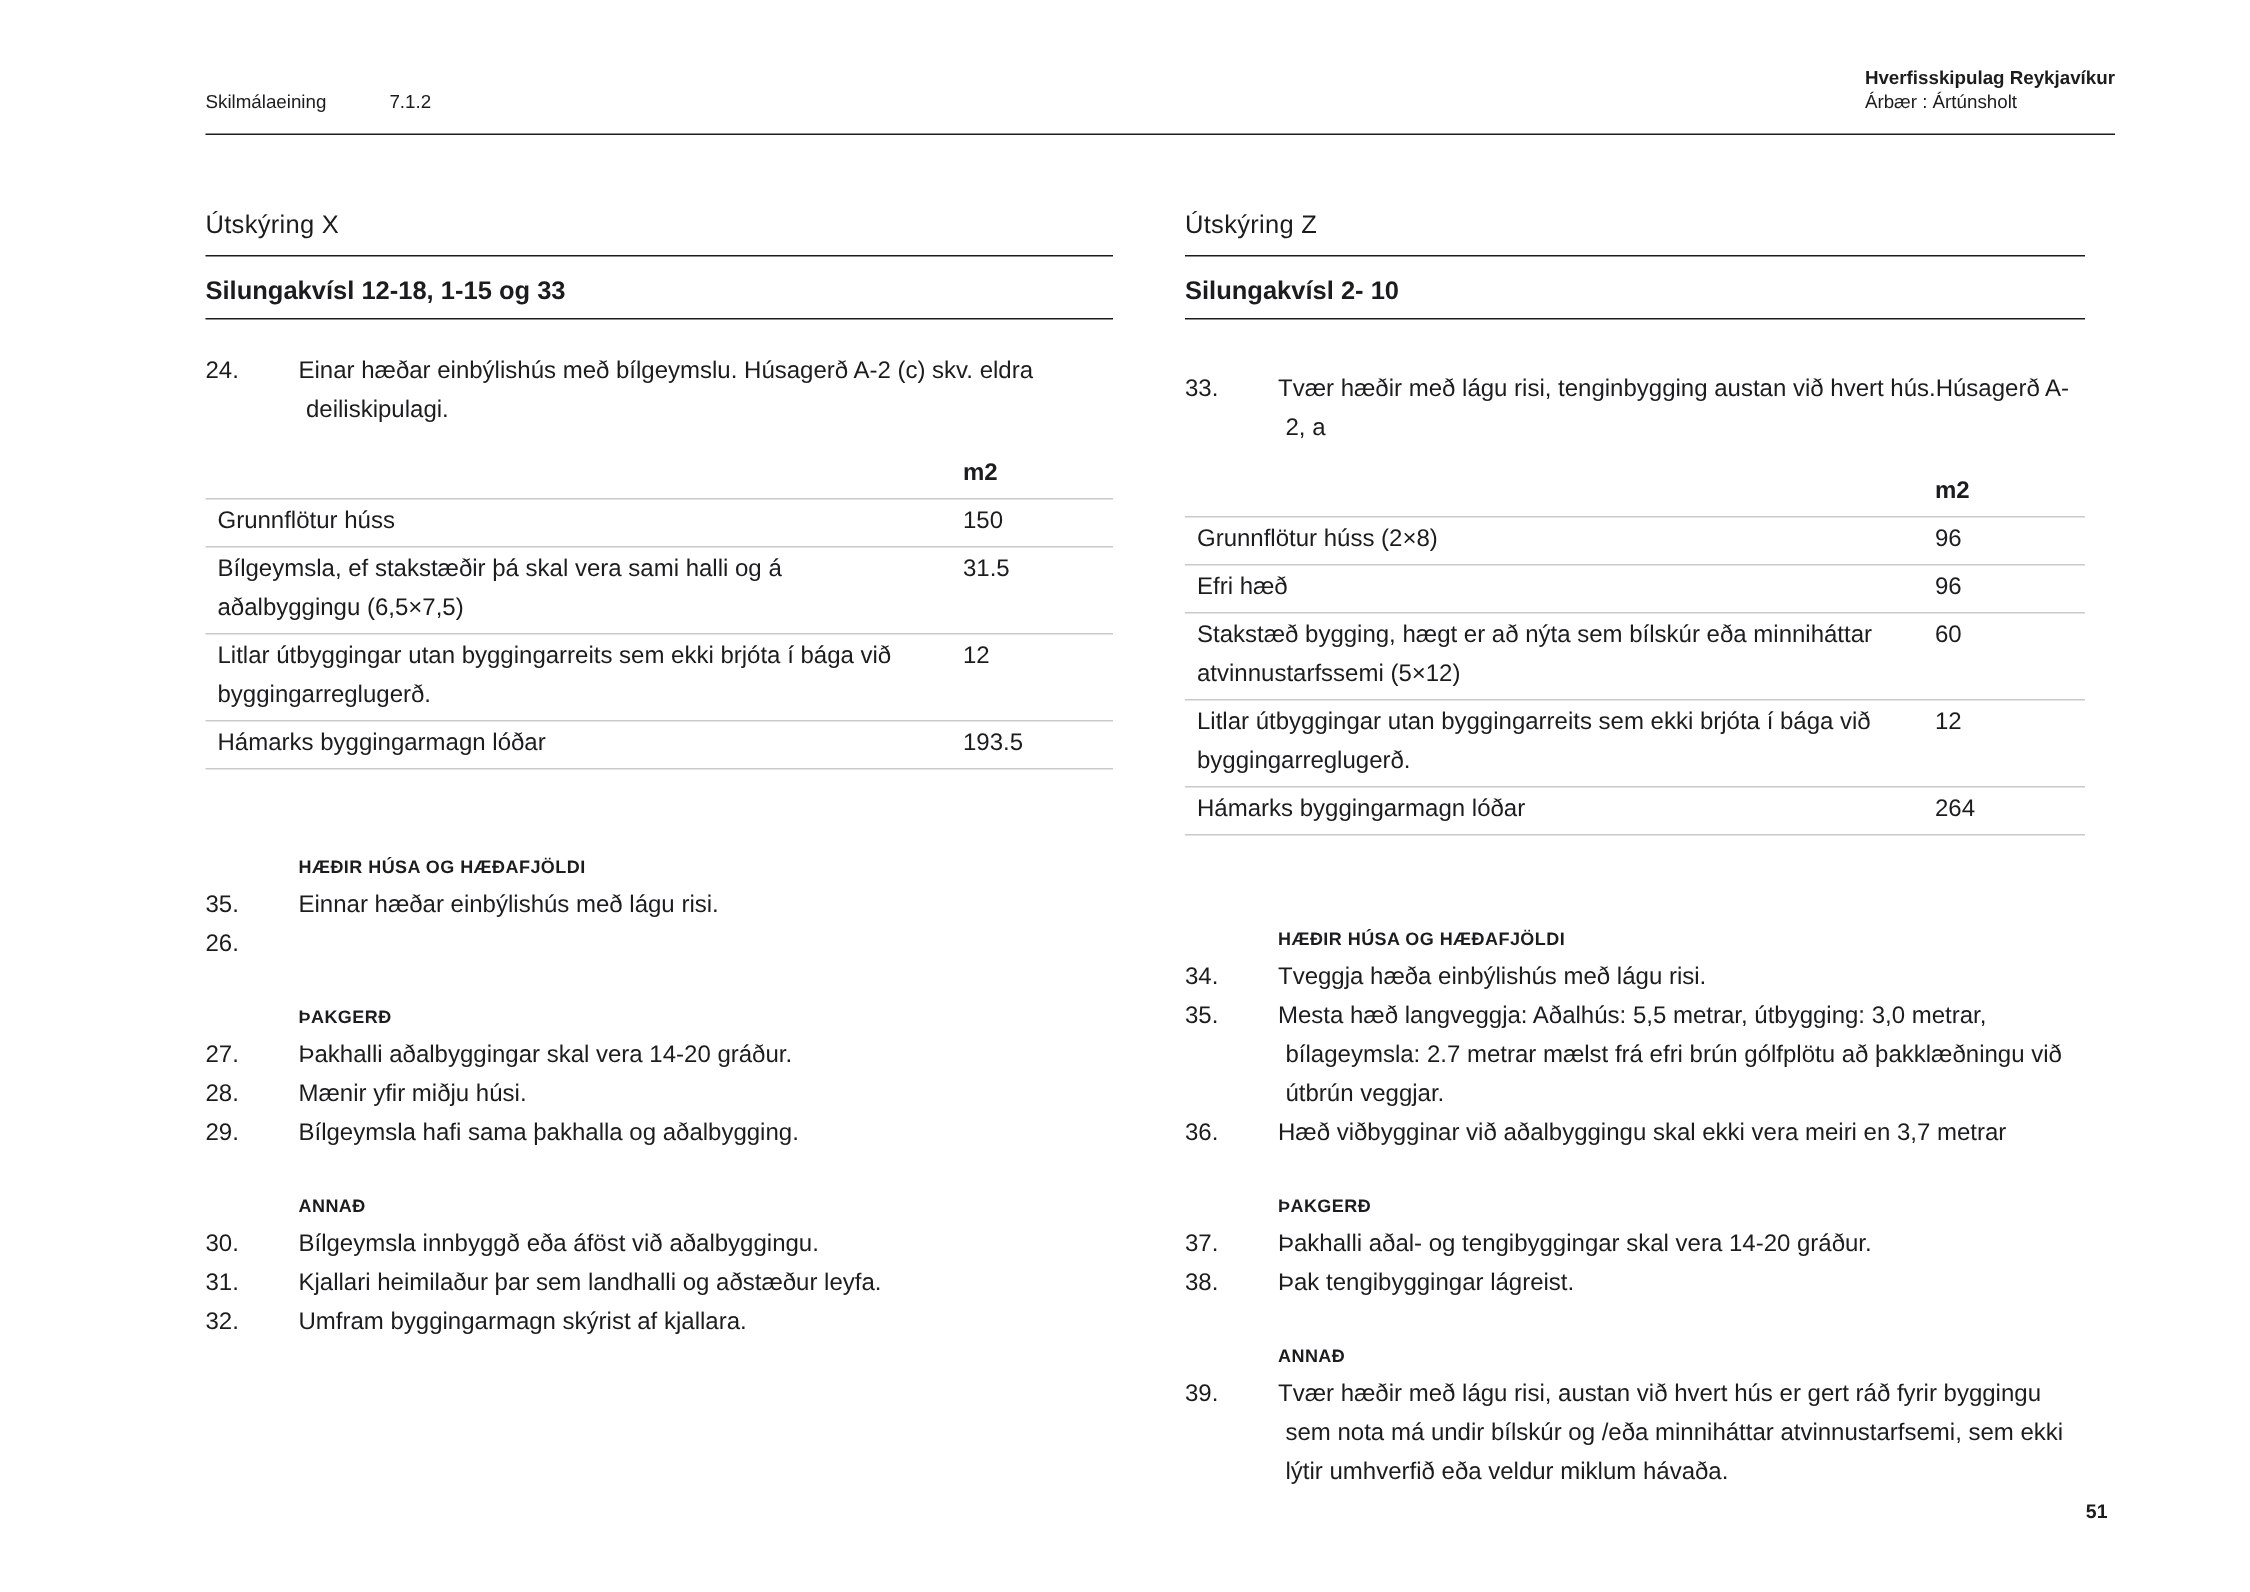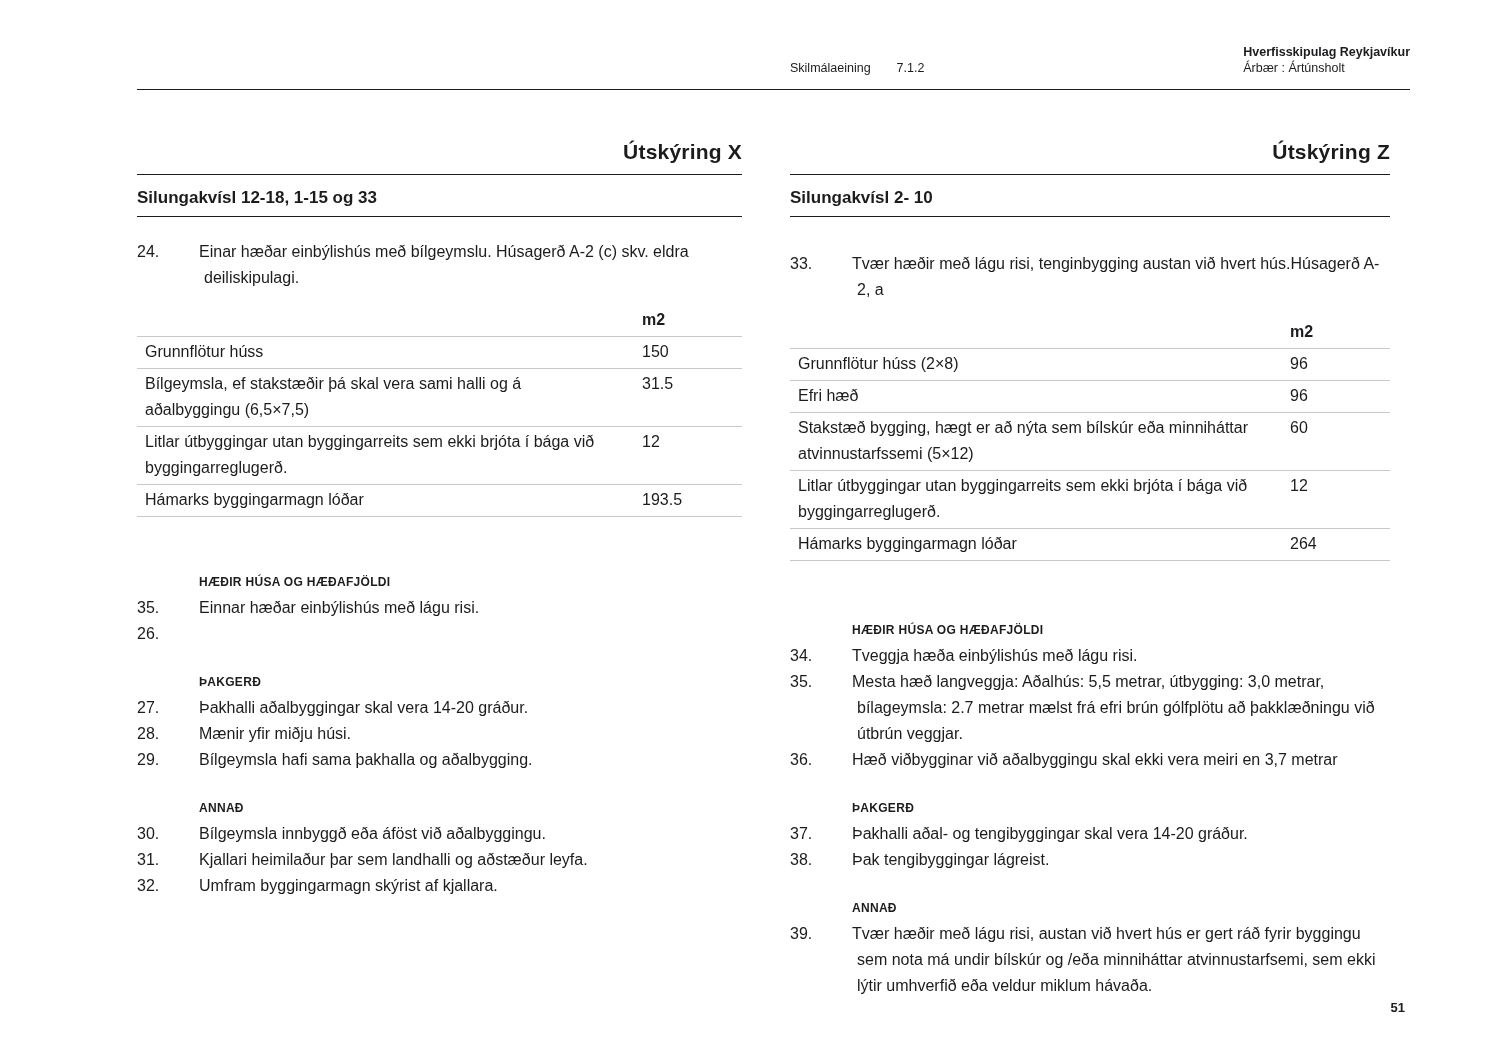--- a/index.html
+++ b/index.html
@@ -11,32 +11,32 @@
     overflow:hidden;
   }
   .page {
     position:relative;
     width:1500px; height:1061px;
     padding:44px 90px 0 137px;
     background:#ffffff;
   }
   
   .doc-header { display:flex; align-items:flex-end; font-size:12.5px; line-height:1.3; }
-  .header-left { margin-left:653px; display:flex; gap:26px; white-space:nowrap; }
+  .header-left { display:flex; gap:42px; white-space:nowrap; }
   .header-right { margin-left:auto; text-align:left; }
   .hr-title { font-weight:bold; }
   .header-rule { border-bottom:1.3px solid #1c1c1e; margin-top:12px; }
   
   .columns { display:flex; gap:48px; margin-top:50px; }
   .col { flex:none; }
   .col-left { width:605px; }
   .col-right { width:600px; }
   .col-title {
-    font-size:21px; font-weight:bold; letter-spacing:0.2px;
-    padding-bottom:10px; border-bottom:1.5px solid #1c1c1e;text-align:right;
+    font-size:17px; font-weight:normal; letter-spacing:0.2px;
+    padding-bottom:10px; border-bottom:1.5px solid #1c1c1e;
   }
   .col-subtitle {
     font-size:17px; font-weight:bold;
     margin-top:13px; padding-bottom:8px; border-bottom:1.5px solid #1c1c1e;
   }
   
   .item { display:flex; font-size:16px; line-height:26px; }
   .item .num { flex:none; width:62px; }
   .item .txt { flex:1; padding-left:5px; text-indent:-5px; }
   .intro { margin-top:22px; }

